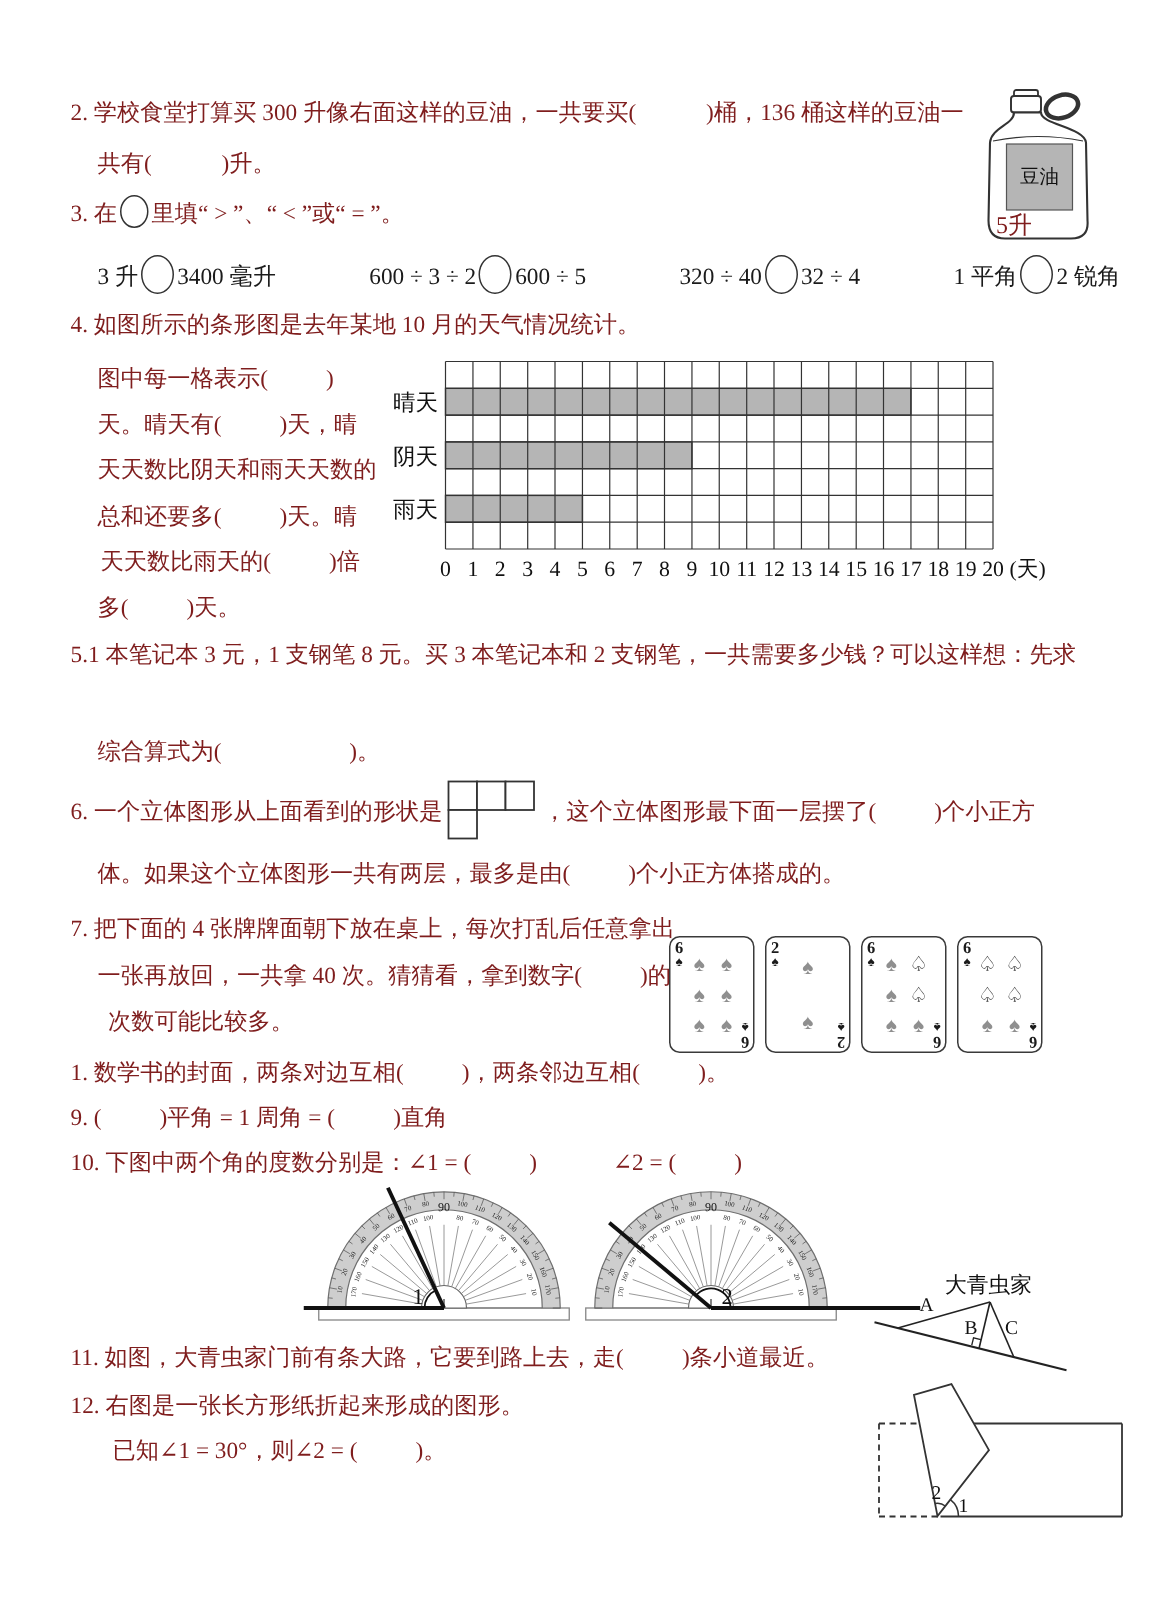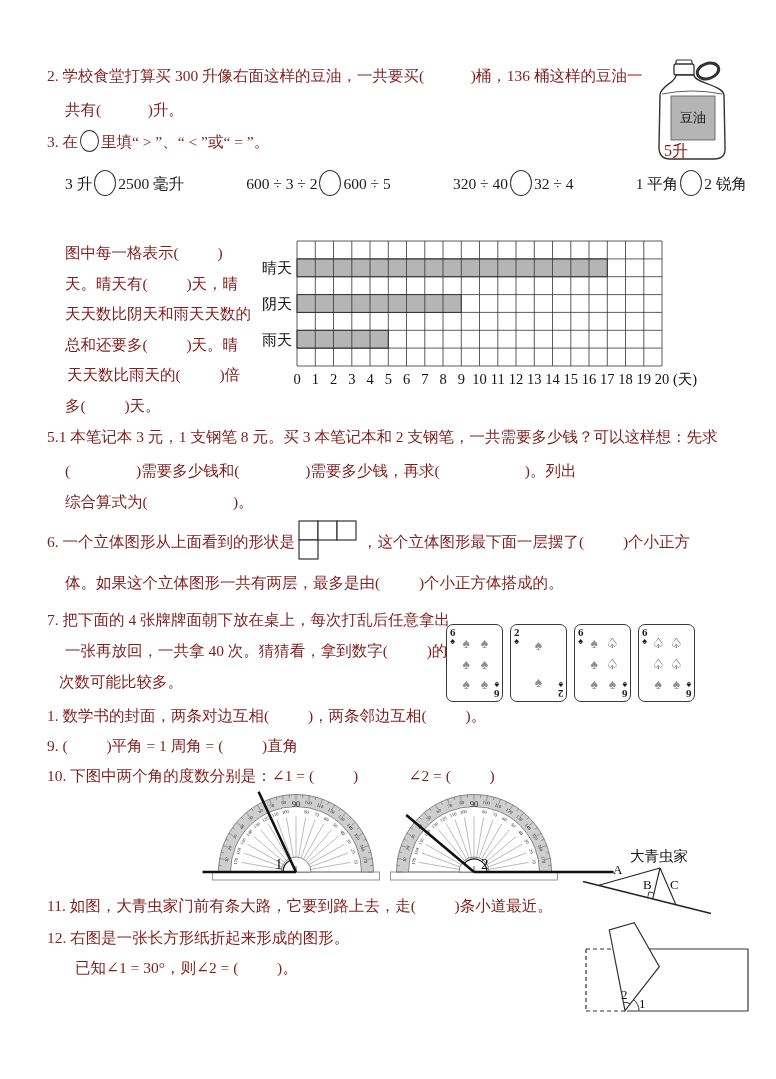--- a/index.html
+++ b/index.html
@@ -38,26 +38,27 @@
     <rect x="22" y="6" width="20" height="11" rx="2" fill="#fff" stroke="#333" stroke-width="1.3"></rect>
     <path d="M24,17 C24,25 9,27 8,37 L7,89 Q7,101 18,101 L62,101 Q74,101 73,89 L72,37 C71,27 42,25 42,17 Z" fill="#fff" stroke="#333" stroke-width="1.4"></path>
     <path d="M10,36 Q40,30 70,36" fill="none" stroke="#333" stroke-width="0.8"></path>
     <rect x="19" y="38" width="44" height="44" fill="#b5b5b5" stroke="#555" stroke-width="0.8"></rect>
     <text x="41" y="64" font-size="13" text-anchor="middle" fill="#111">豆油</text>
   </svg>
   <div class="t" style="left:664px;top:141px;font-size:16px">5升</div>
 
   <div class="t" style="left:47px;top:130px"><span>3. 在</span><span class="circ"></span><span>里填“ &gt; ”、“ &lt; ”或“ = ”。</span></div>
   <div class="cmprow">
-    <span class="cmpitem"><span>3 升</span><span class="circ big"></span><span>2500 毫升</span></span>
+    <span class="cmpitem"><span>3 升</span><span class="circ big"></span><span>3400 毫升</span></span>
     <span class="cmpitem"><span>600 ÷ 3 ÷ 2</span><span class="circ big"></span><span>600 ÷ 5</span></span>
     <span class="cmpitem"><span>320 ÷ 40</span><span class="circ big"></span><span>32 ÷ 4</span></span>
     <span class="cmpitem"><span>1 平角</span><span class="circ big"></span><span>2 锐角</span></span>
   </div>
 
+  <div class="t" style="left:47px;top:207px">4. 如图所示的条形图是去年某地 10 月的天气情况统计。</div>
   <div class="t" style="left:65px;top:243px">图中每一格表示(          )</div>
   <div class="t" style="left:65px;top:304px">天天数比阴天和雨天天数的</div>
   <div class="t" style="left:65px;top:274px">天。晴天有(          )天，晴</div>
   <div class="t" style="left:65px;top:335px">总和还要多(          )天。晴</div>
   <div class="t" style="left:67px;top:365px">天天数比雨天的(          )倍</div>
   <div class="t" style="left:65px;top:396px">多(          )天。</div>
   <svg id="chart-svg" style="left:262px;top:238px" width="440" height="155">
       <rect x="35" y="20.9" width="310.3" height="17.9" fill="#b5b5b5" stroke="#333" stroke-width="0.9"></rect>
       <rect x="35" y="56.6" width="164.3" height="17.9" fill="#b5b5b5" stroke="#333" stroke-width="0.9"></rect>
       <rect x="35" y="92.3" width="91.3" height="17.9" fill="#b5b5b5" stroke="#333" stroke-width="0.9"></rect>
@@ -111,36 +112,35 @@
       <text x="363.5" y="146" font-size="14.5" text-anchor="middle" fill="#111">18</text>
       <text x="381.8" y="146" font-size="14.5" text-anchor="middle" fill="#111">19</text>
       <text x="400.0" y="146" font-size="14.5" text-anchor="middle" fill="#111">20</text>
       <text x="411.0" y="146" font-size="14.5" fill="#111">(天)</text>
       <text x="30" y="35.3" font-size="15" text-anchor="end" fill="#111">晴天</text>
       <text x="30" y="71.0" font-size="15" text-anchor="end" fill="#111">阴天</text>
       <text x="30" y="106.7" font-size="15" text-anchor="end" fill="#111">雨天</text>
     </svg>
 
   <div class="t" style="left:47px;top:427px">5.1 本笔记本 3 元，1 支钢笔 8 元。买 3 本笔记本和 2 支钢笔，一共需要多少钱？可以这样想：先求</div>
-  <div class="t" style="left:65px;top:461px">(                 )需要多少钱和(                 )需要多少钱，再求(                      )。列出</div>
   <div class="t" style="left:65px;top:492px">综合算式为(                      )。</div>
 
   <div class="t" style="left:47px;top:532px">6. 一个立体图形从上面看到的形状是</div>
   <svg style="left:298px;top:520px" width="62" height="42">
     <rect x="1" y="1" width="19" height="19" fill="#fff" stroke="#333" stroke-width="1.2"></rect>
     <rect x="20" y="1" width="19" height="19" fill="#fff" stroke="#333" stroke-width="1.2"></rect>
     <rect x="39" y="1" width="19" height="19" fill="#fff" stroke="#333" stroke-width="1.2"></rect>
     <rect x="1" y="20" width="19" height="19" fill="#fff" stroke="#333" stroke-width="1.2"></rect>
   </svg>
   <div class="t" style="left:362px;top:532px">，这个立体图形最下面一层摆了(          )个小正方</div>
   <div class="t" style="left:65px;top:573px">体。如果这个立体图形一共有两层，最多是由(          )个小正方体搭成的。</div>
 
   <div class="t" style="left:47px;top:610px">7. 把下面的 4 张牌牌面朝下放在桌上，每次打乱后任意拿出</div>
   <div class="t" style="left:65px;top:641px">一张再放回，一共拿 40 次。猜猜看，拿到数字(          )的</div>
-  <div class="t" style="left:59px;top:672px">次数可能比较多。</div>
+  <div class="t" style="left:72px;top:672px">次数可能比较多。</div>
   <div class="cards" id="cards">
       <div class="card">
         <div class="corner tl">
           <span class="rk">6</span>
           <span class="st">♠</span>
         </div>
         <div class="corner br">
           <span class="rk">6</span>
           <span class="st">♠</span>
         </div>

